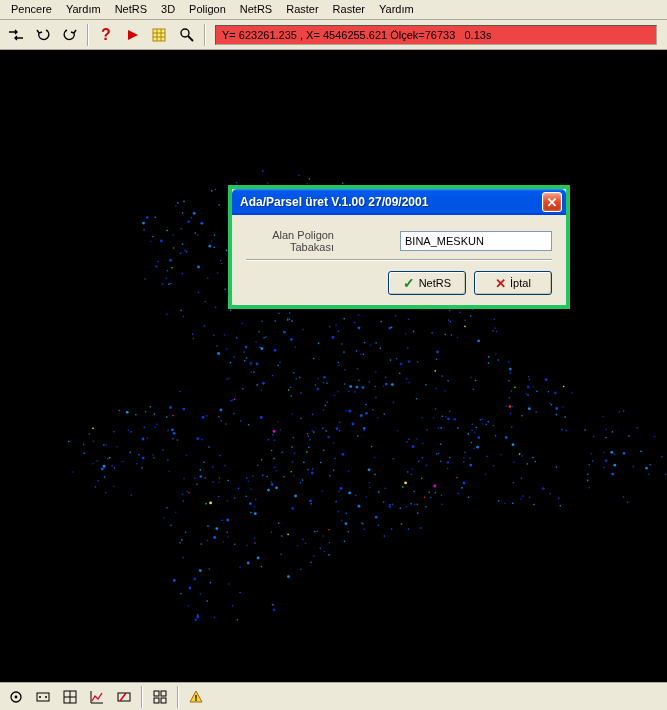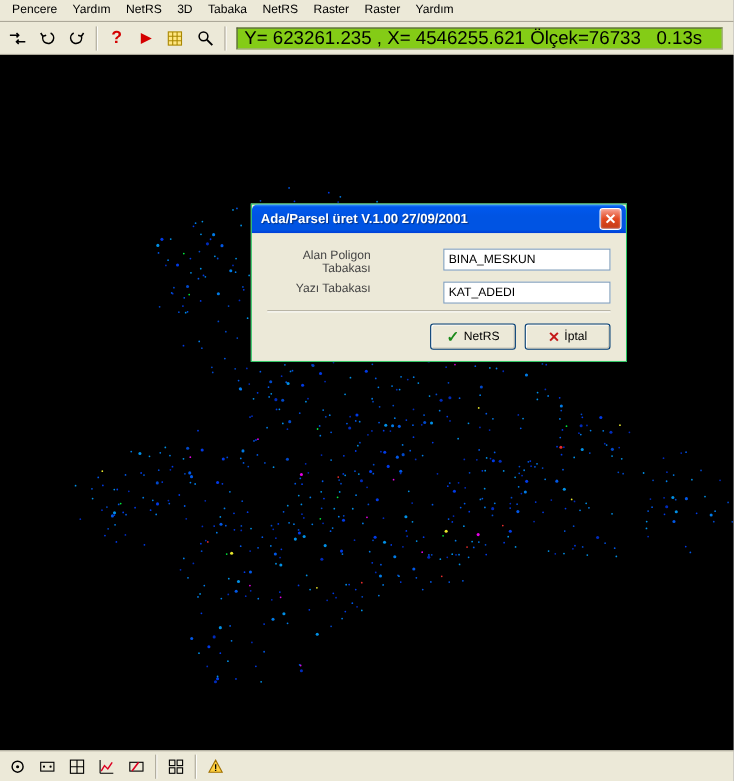--- a/index.html
+++ b/index.html
@@ -41,23 +41,23 @@
     justify-content: center;
     border: 1px solid transparent;
     font-size: 14px;
   }
   .tbtn svg { display:block; }
   .sep { width: 2px; height: 22px; border-left: 1px solid #aca899; border-right: 1px solid #fff; margin: 0 2px;}
   .status-input {
     flex: 1;
     height: 20px;
     border: 1px inset #aca899;
-    background: #84cc16;
+    background: #ef4444;
     padding: 2px 6px;
-    font-size: 17px;
+    font-size: 11px;
     margin-left: 4px;
     margin-right: 6px;
   }
   .canvas {
     position: relative;
     width: 667px;
     height: 632px;
     background: #000;
     overflow: hidden;
   }
@@ -79,21 +79,21 @@
     padding:2px 4px;
     gap:3px;
   }
   
   .dialog {
     position: absolute;
     left: 228px;
     top: 135px;
     width: 342px;
     background: #ece9d8;
-    border: 1px solid #22c55e;
+    border: 4px solid #22c55e;
     box-shadow: 2px 2px 5px rgba(0,0,0,0.35);
   }
   .titlebar {
     height: 26px;
     background: linear-gradient(to bottom, #3a95ff 0%, #0058ee 8%, #0054e3 40%, #0054e3 88%, #003dd7 100%);
     display:flex;
     align-items:center;
     padding: 0 4px 0 8px;
     color:#fff;
     font-weight:bold;
@@ -114,21 +114,21 @@
     align-items:center;
     justify-content:center;
     box-shadow: inset 0 0 2px rgba(255,255,255,0.6);
   }
   .dlg-body {
     padding: 14px 14px 10px 14px;
     background:#ece9d8;
   }
   .form-row {
     display:flex;
-    align-items:flex-start;
+    align-items:center;
     margin-bottom:6px;
     gap:32px;
   }
   .form-row label {
     width: 118px;
     text-align: right;
     padding-right: 6px;
     color:#444;
   }
   .form-row input {
@@ -174,21 +174,21 @@
   .x-icon { color:#c41818; font-weight:bold; font-size:13px;}
 </style>
 </head>
 <body>
 
 <div class="menubar">
   <span class="menu"><span>Pencere</span></span>
   <span class="menu"><span>Yardım</span></span>
   <span class="menu"><span>NetRS</span></span>
   <span class="menu"><span>3D</span></span>
-  <span class="menu"><span>Tabaka</span></span>
+  <span class="menu"><span>Poligon</span></span>
   <span class="menu"><span>NetRS</span></span>
   <span class="menu"><span>Raster</span></span>
   <span class="menu"><span>Raster</span></span>
   <span class="menu"><span>Yardım</span></span>
 </div>
 
 <div class="toolbar">
   <div class="tbtn">
     <svg width="18" height="18" viewBox="0 0 18 18">
         <g stroke="#000" stroke-width="1.4" fill="none">
@@ -1035,24 +1035,20 @@
   <div class="dialog">
     <div class="titlebar">
       <span class="title">Ada/Parsel üret V.1.00 27/09/2001</span>
       <div class="closebtn">✕</div>
     </div>
     <div class="dlg-body">
       <div class="form-row">
         <label>Alan Poligon Tabakası</label>
         <input type="text" value="BINA_MESKUN" style="">
       </div>
-      <div class="form-row">
-        <label>Yazı Tabakası</label>
-        <input type="text" value="KAT_ADEDI" style="">
-      </div>
       <div class="dlg-divider"></div>
       <div class="dlg-buttons">
         <div class="btn">
           <span class="check-icon">✓</span>
           <span>NetRS</span>
         </div>
         <div class="btn">
           <span class="x-icon">✕</span>
           <span>İptal</span>
         </div>

